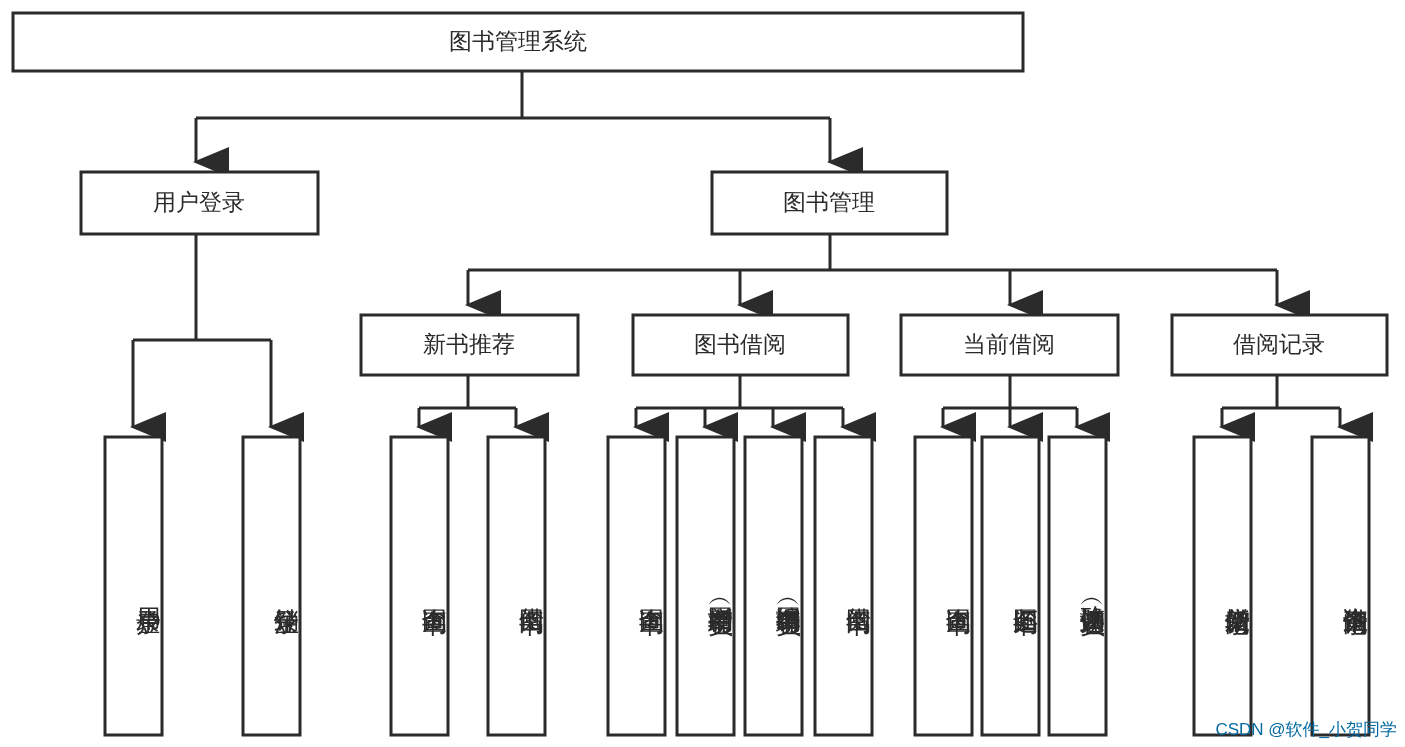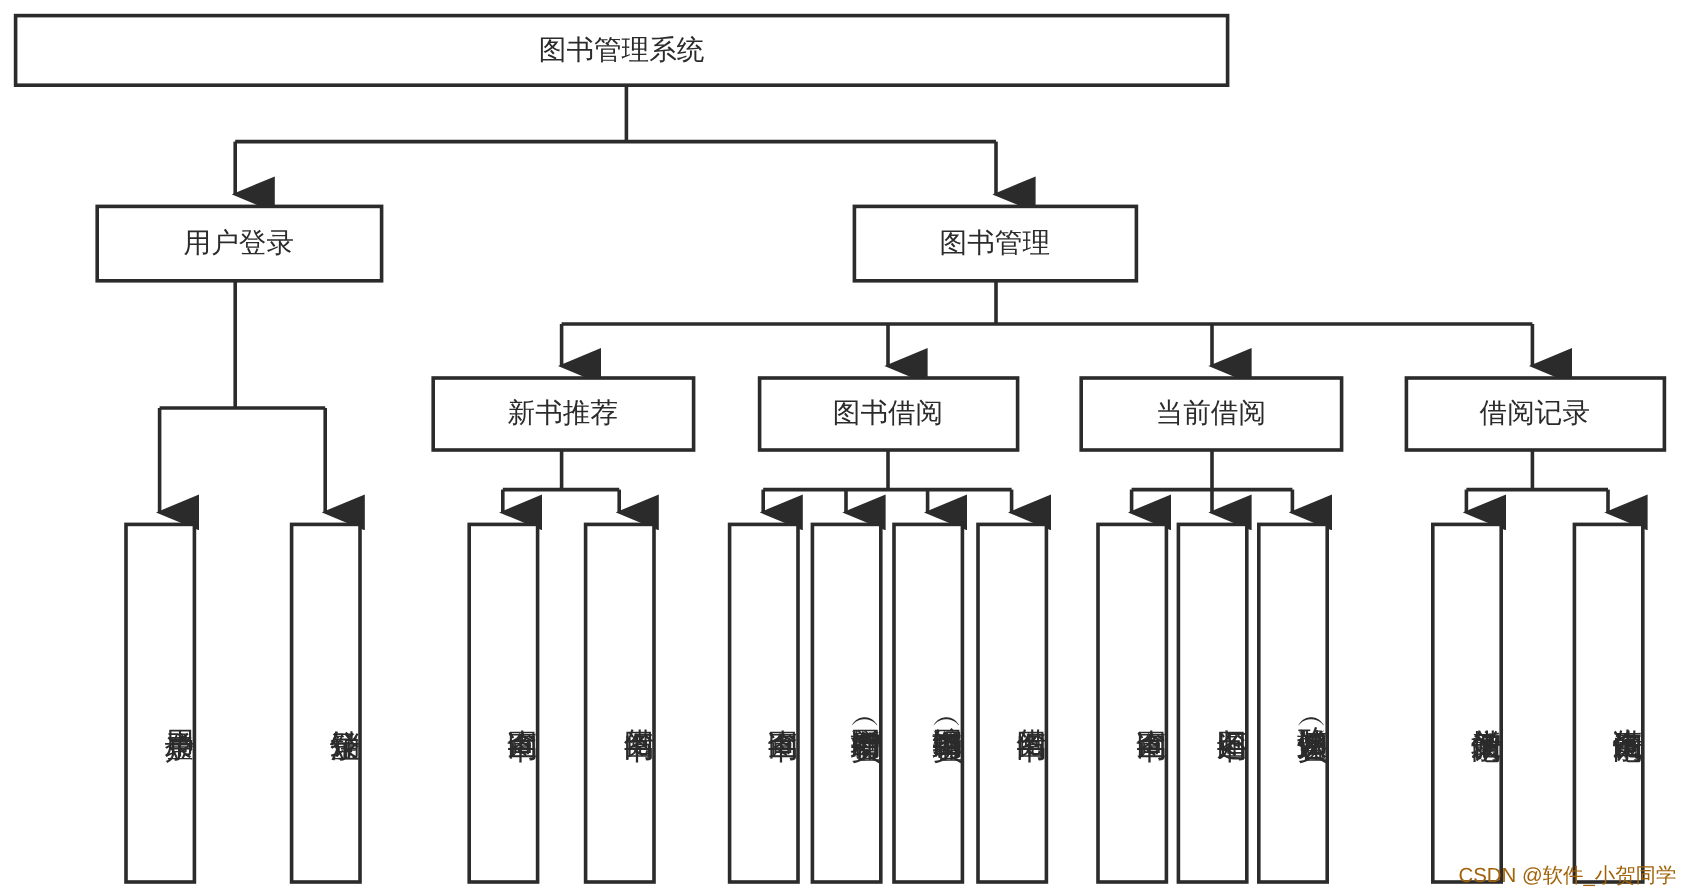--- a/index.html
+++ b/index.html
@@ -10,21 +10,21 @@
   .node text{fill:#2b2b2b;font-family:"Liberation Sans","DejaVu Sans",sans-serif;}
   .lbl-h{font-size:23px;text-anchor:middle;dominant-baseline:middle;}
   .conn{stroke:#2b2b2b;stroke-width:3;fill:none;}
   .arrowhead{fill:#2b2b2b;stroke:none;}
   .vlabel{font-size:25px;line-height:27px;color:#2b2b2b;
           writing-mode:vertical-rl;text-orientation:upright;
           font-family:"Liberation Sans","DejaVu Sans",sans-serif;
           display:flex;align-items:flex-start;justify-content:center;
           position:absolute;box-sizing:border-box;padding-top:8px;
           letter-spacing:1px;white-space:nowrap;pointer-events:none;}
-  .watermark{position:absolute;right:8px;bottom:6px;color:#a16207;font-size:17px;
+  .watermark{position:absolute;right:8px;bottom:6px;color:#0369a1;font-size:17px;
              font-family:"Liberation Sans","DejaVu Sans",sans-serif;white-space:nowrap;}
 </style>
 </head>
 <body>
 
 <div id="stage">
 
   <svg id="diagram" viewBox="0 0 1405 747">
     <defs>
       <marker id="arw" viewBox="0 0 10 12" refX="5" refY="11" markerWidth="10" markerHeight="12" orient="auto-start-reverse">

